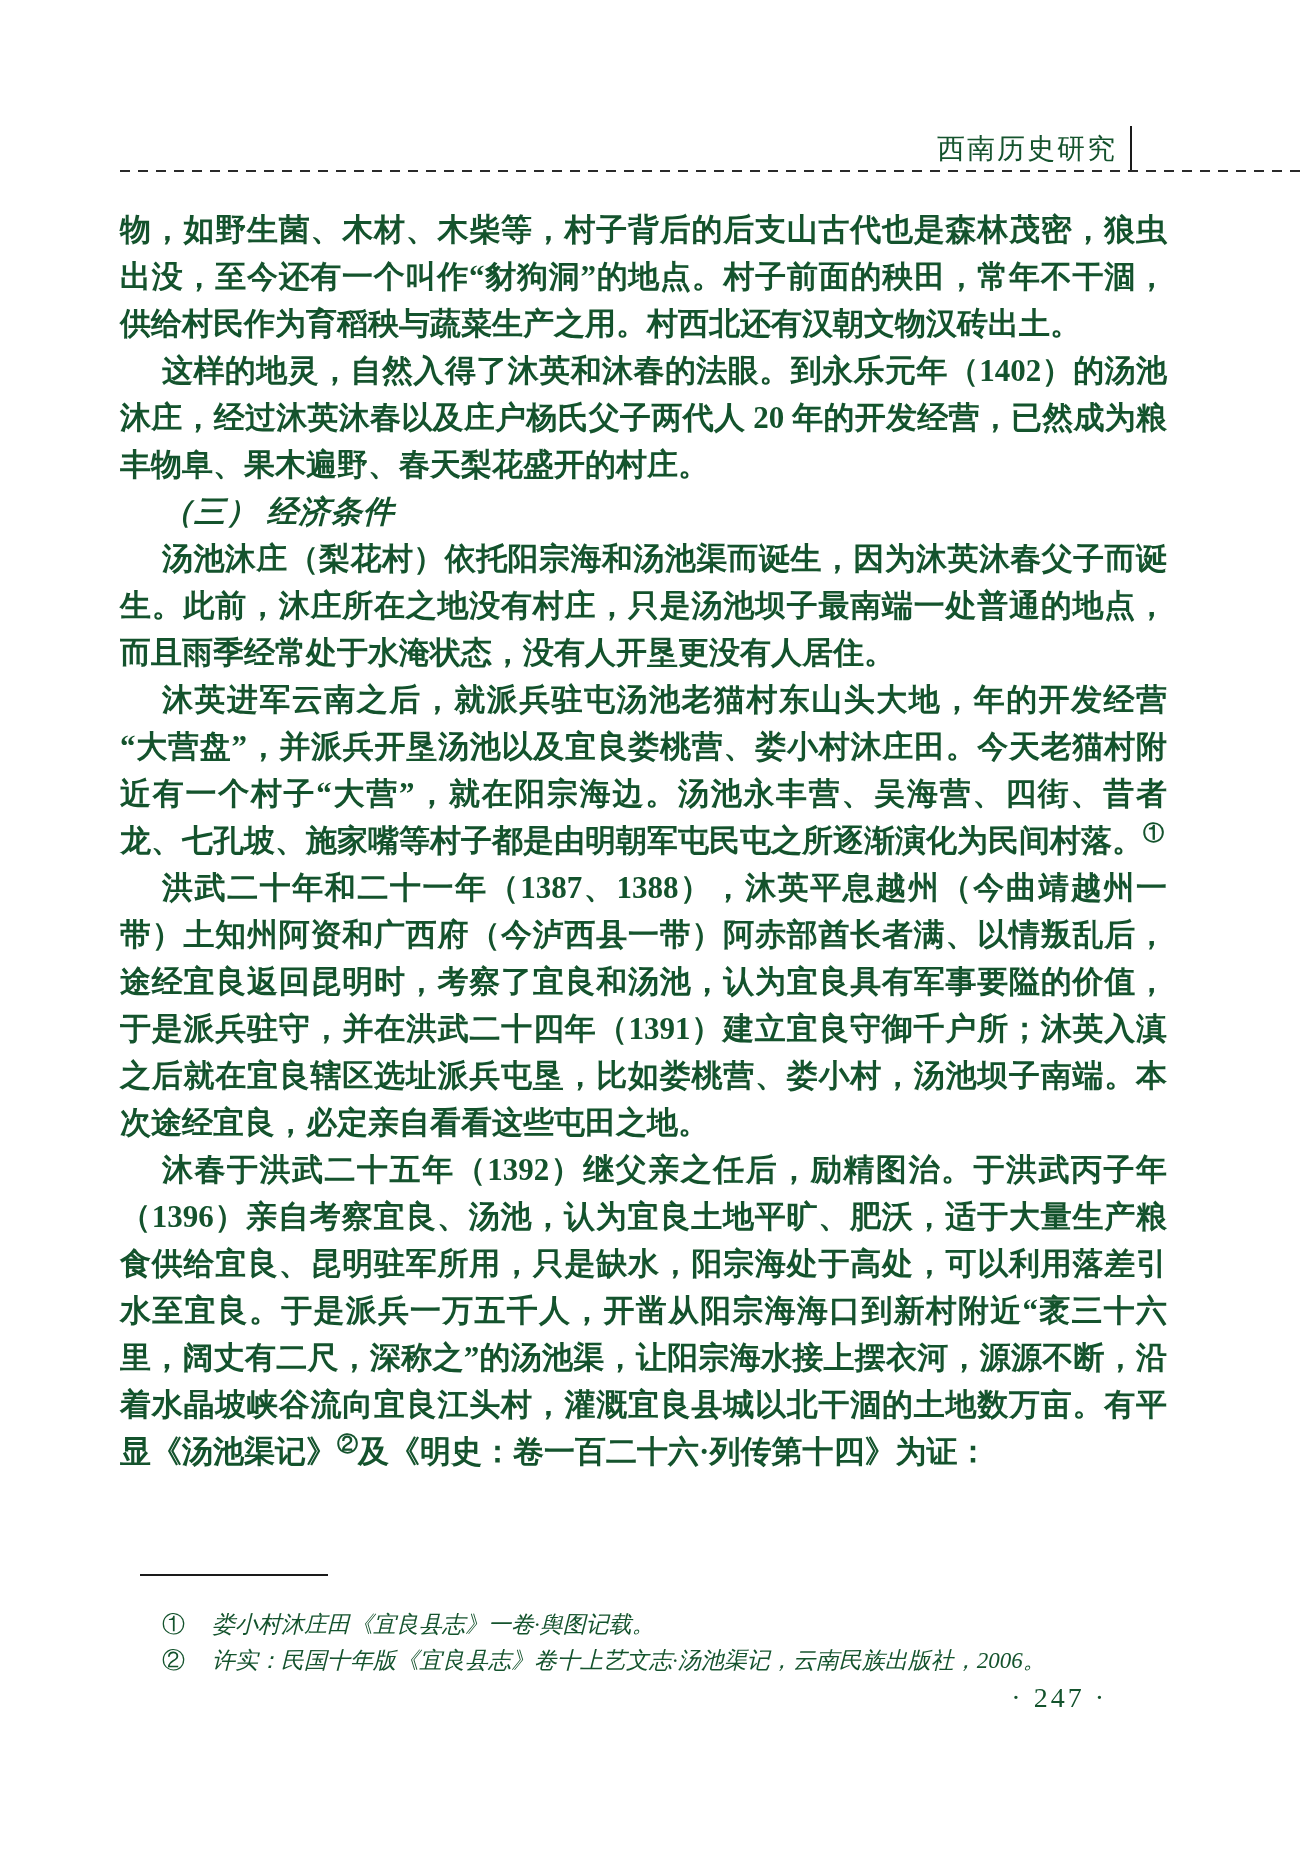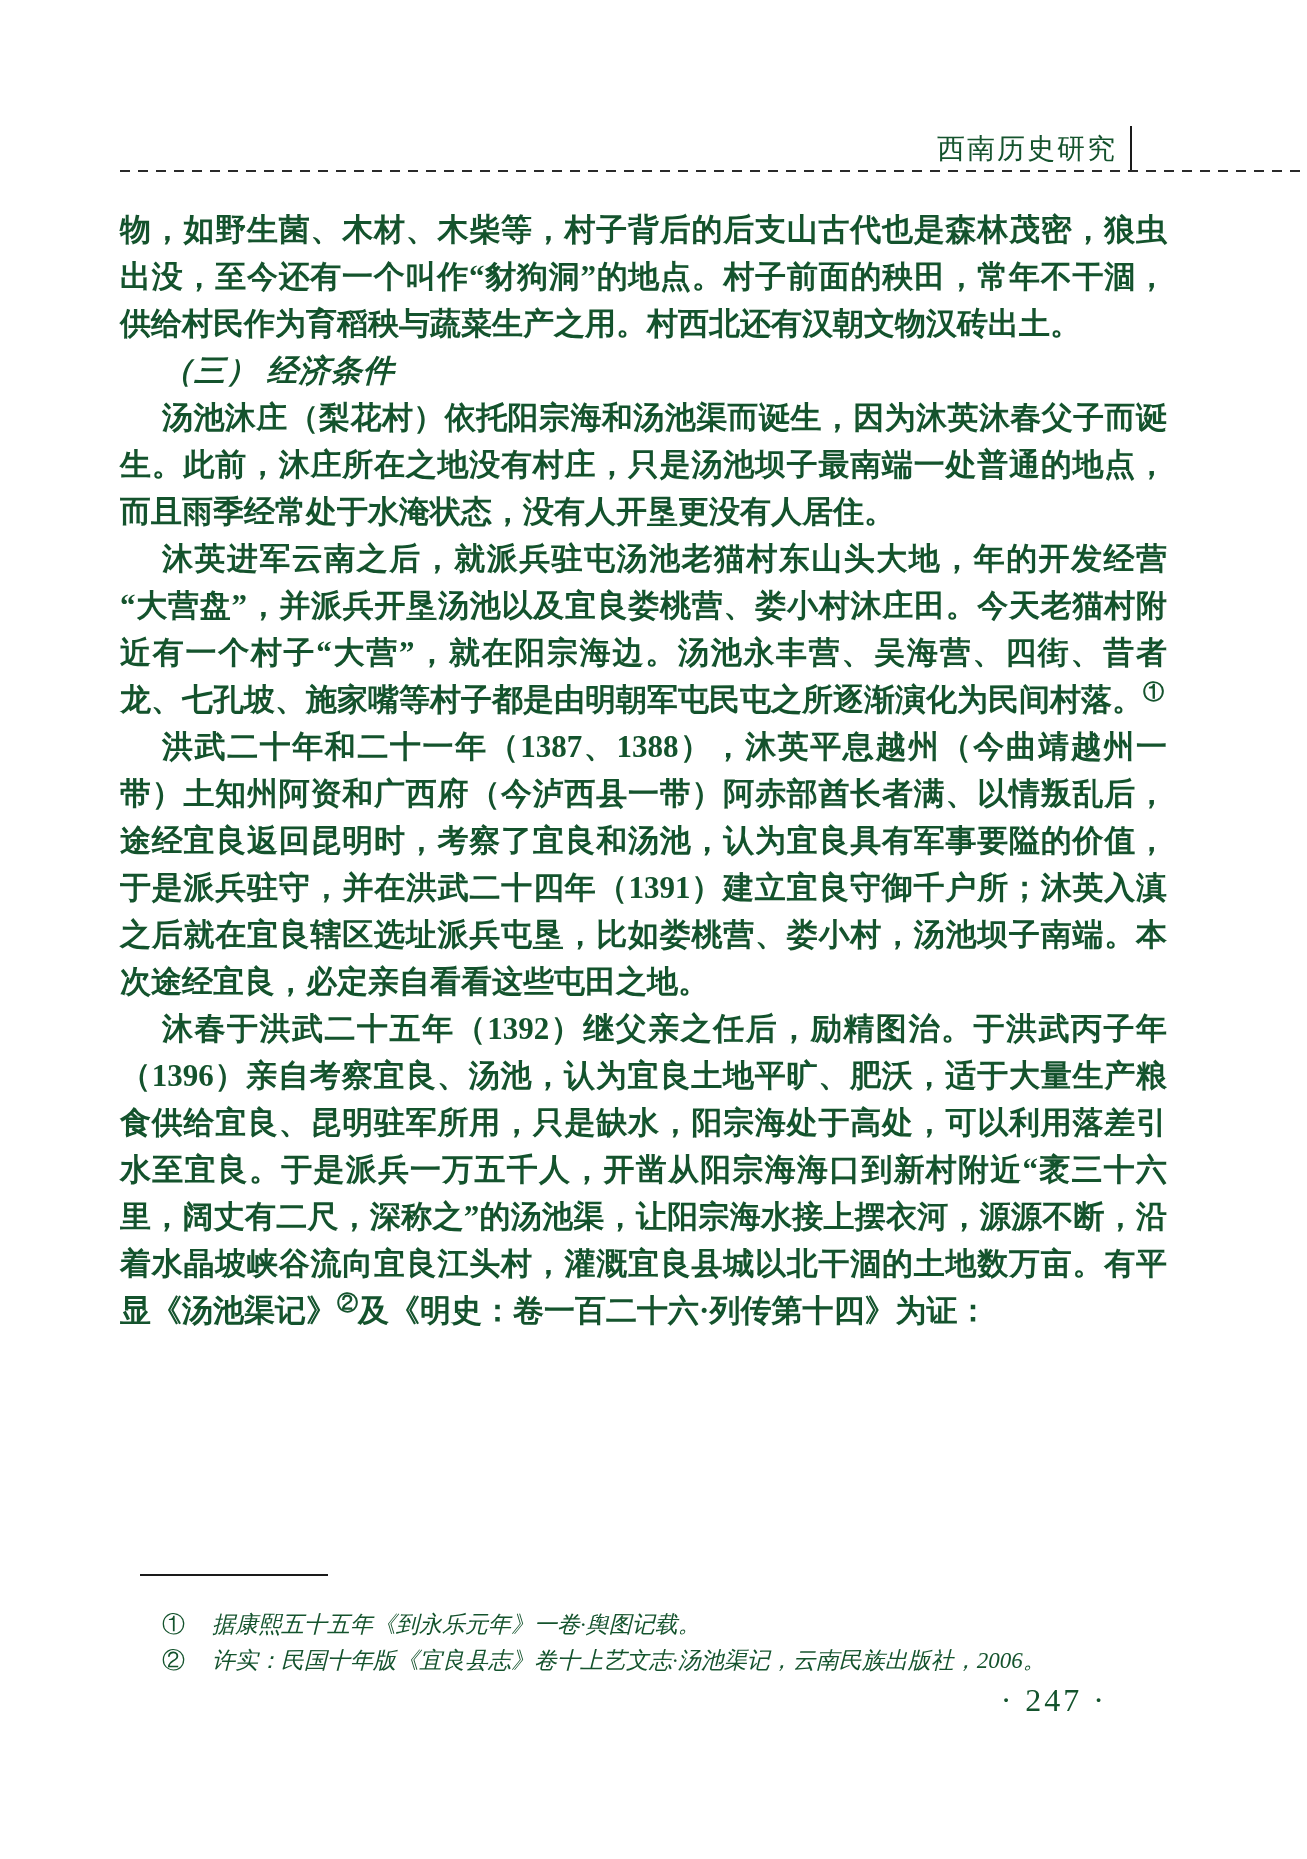--- a/index.html
+++ b/index.html
@@ -79,48 +79,49 @@
     font-style:normal;
   }
   .footnote .fn-text{
     flex:1 1 auto;
     margin-left:18px;
   }
   
   .page-number{
     position:absolute;
     top:1682px;right:200px;
-    font-size:32px;
+    font-size:28px;
     letter-spacing:3px;
     white-space:nowrap;
   }
 </style>
 </head>
 <body>
 
 <div class="page">
 
   <div class="header-title">西南历史研究</div>
   <div class="header-bar"></div>
   <div class="header-rule"></div>
 
   <div class="body-text">
       <p class="body no-indent"><span>物，如野生菌、木材、木柴等，村子背后的后支山古代也是森林茂密，狼虫出没，至今还有一个叫作“豺狗洞”的地点。村子前面的秧田，常年不干涸，供给村民作为育稻秧与蔬菜生产之用。村西北还有汉朝文物汉砖出土。</span></p>
+      <p class="body"><span>这样的地灵，自然入得了沐英和沐春的法眼。到永乐元年（1402）的汤池沐庄，经过沐英沐春以及庄户杨氏父子两代人 20 年的开发经营，已然成为粮丰物阜、果木遍野、春天梨花盛开的村庄。</span></p>
       <p class="heading"><span>（三） 经济条件</span></p>
       <p class="body"><span>汤池沐庄（梨花村）依托阳宗海和汤池渠而诞生，因为沐英沐春父子而诞生。此前，沐庄所在之地没有村庄，只是汤池坝子最南端一处普通的地点，而且雨季经常处于水淹状态，没有人开垦更没有人居住。</span></p>
       <p class="body"><span>沐英进军云南之后，就派兵驻屯汤池老猫村东山头大地，年的开发经营“大营盘”，并派兵开垦汤池以及宜良娄桃营、娄小村沐庄田。今天老猫村附近有一个村子“大营”，就在阳宗海边。汤池永丰营、吴海营、四街、昔者龙、七孔坡、施家嘴等村子都是由明朝军屯民屯之所逐渐演化为民间村落。</span><sup>①</sup></p>
       <p class="body"><span>洪武二十年和二十一年（1387、1388），沐英平息越州（今曲靖越州一带）土知州阿资和广西府（今泸西县一带）阿赤部酋长者满、以情叛乱后，途经宜良返回昆明时，考察了宜良和汤池，认为宜良具有军事要隘的价值，于是派兵驻守，并在洪武二十四年（1391）建立宜良守御千户所；沐英入滇之后就在宜良辖区选址派兵屯垦，比如娄桃营、娄小村，汤池坝子南端。本次途经宜良，必定亲自看看这些屯田之地。</span></p>
       <p class="body"><span>沐春于洪武二十五年（1392）继父亲之任后，励精图治。于洪武丙子年（1396）亲自考察宜良、汤池，认为宜良土地平旷、肥沃，适于大量生产粮食供给宜良、昆明驻军所用，只是缺水，阳宗海处于高处，可以利用落差引水至宜良。于是派兵一万五千人，开凿从阳宗海海口到新村附近“袤三十六里，阔丈有二尺，深称之”的汤池渠，让阳宗海水接上摆衣河，源源不断，沿着水晶坡峡谷流向宜良江头村，灌溉宜良县城以北干涸的土地数万亩。有平显《汤池渠记》</span><sup>②</sup><span>及《明史：卷一百二十六·列传第十四》为证：</span></p>
     </div>
 
   <div class="footnote-rule"></div>
   <div class="footnotes">
     <div class="footnote">
       <span class="fn-marker">①</span>
-      <span class="fn-text">据康熙五十五年《到永乐元年》一卷·舆图记载。</span>
+      <span class="fn-text">娄小村沐庄田《宜良县志》一卷·舆图记载。</span>
     </div>
     <div class="footnote">
       <span class="fn-marker">②</span>
       <span class="fn-text">许实：民国十年版《宜良县志》卷十上艺文志·汤池渠记，云南民族出版社，2006。</span>
     </div>
   </div>
 
   <div class="page-number">· 247 ·</div>
 
 </div>

